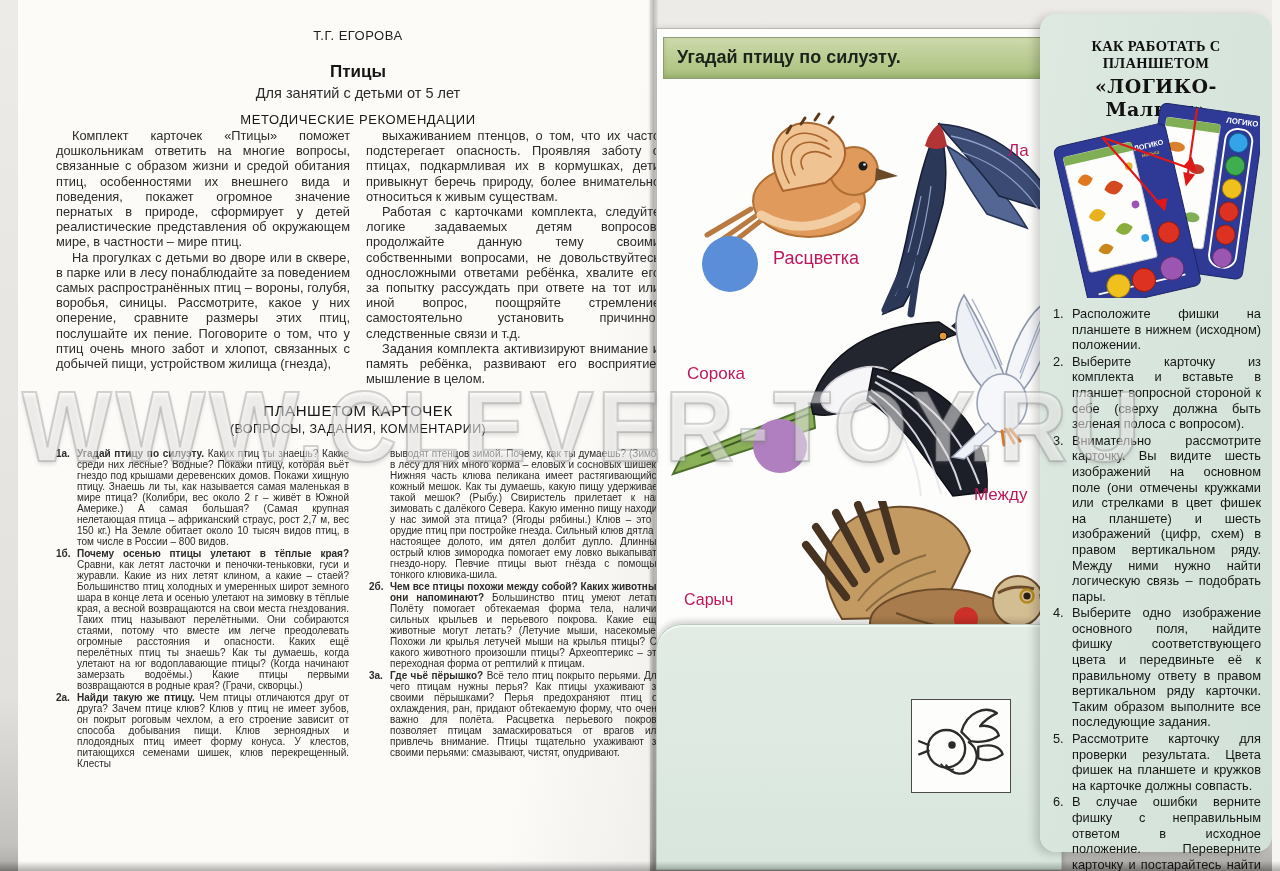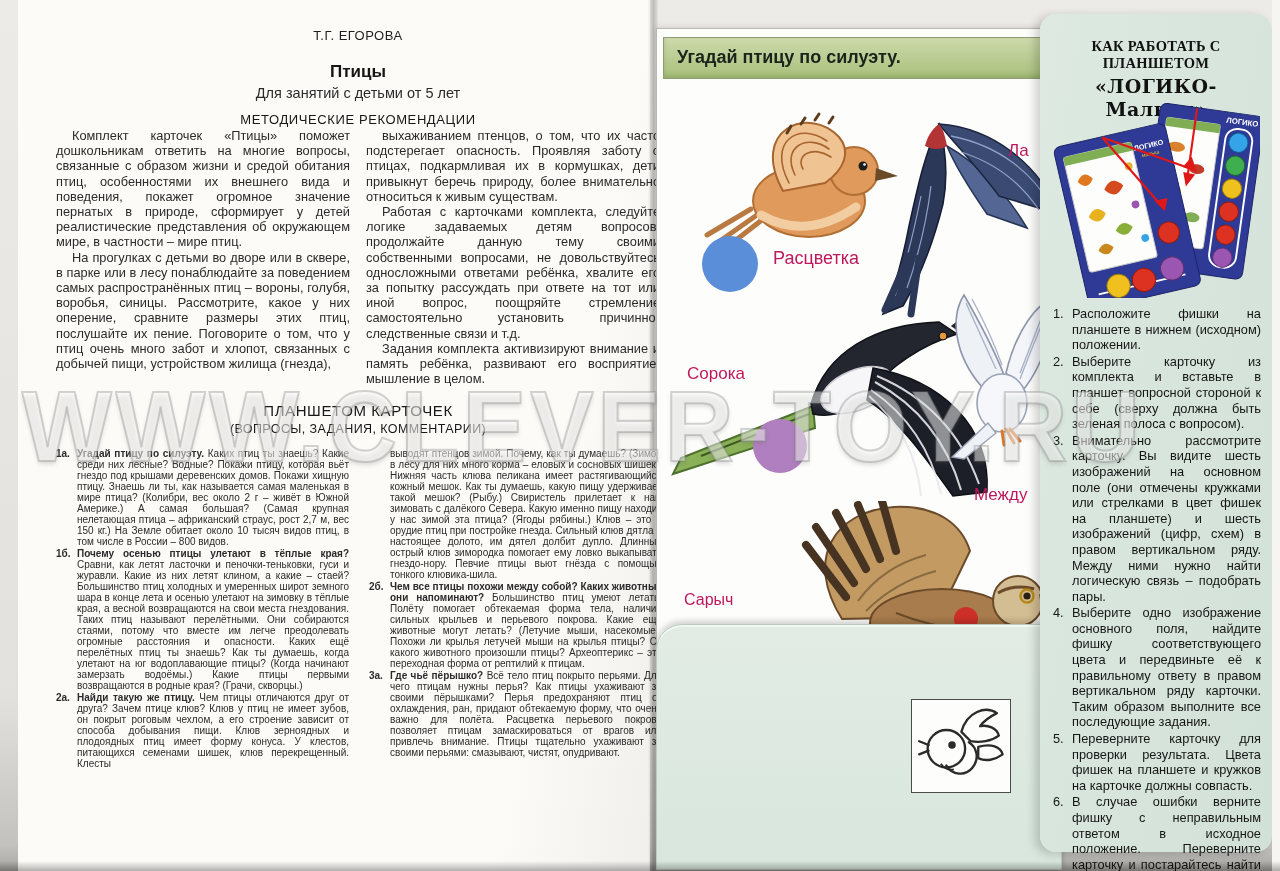--- a/index.html
+++ b/index.html
@@ -272,21 +272,21 @@
     <ol class="steps">
 
         <li><span class="snum">1.</span><span>Расположите фишки на планшете в нижнем (исходном) положении.</span></li>
 
         <li><span class="snum">2.</span><span>Выберите карточку из комплекта и вставьте в планшет вопросной стороной к себе (сверху должна быть зеленая полоса с вопросом).</span></li>
 
         <li><span class="snum">3.</span><span>Внимательно рассмотрите карточку. Вы видите шесть изображений на основном поле (они отмечены кружками или стрелками в цвет фишек на планшете) и шесть изображений (цифр, схем) в правом вертикальном ряду. Между ними нужно найти логическую связь – подобрать пары.</span></li>
 
         <li><span class="snum">4.</span><span>Выберите одно изображение основного поля, найдите фишку соответствующего цвета и передвиньте её к правильному ответу в правом вертикальном ряду карточки. Таким образом выполните все последующие задания.</span></li>
 
-        <li><span class="snum">5.</span><span>Переверните карточку для проверки результата. Цвета фишек на планшете и кружков на карточке должны совпасть.</span></li>
+        <li><span class="snum">5.</span><span>Рассмотрите карточку для проверки результата. Цвета фишек на планшете и кружков на карточке должны совпасть.</span></li>
 
         <li><span class="snum">6.</span><span>В случае ошибки верните фишку с неправильным ответом в исходное положение. Переверните карточку и постарайтесь найти верное решение.</span></li>
 
       </ol>
   </div>
 
   <div class="watermark">WWW.CLEVER-TOY.RU</div>
   <div class="edge-right"></div>
   <div class="edge-bottom"></div>
 </div>

